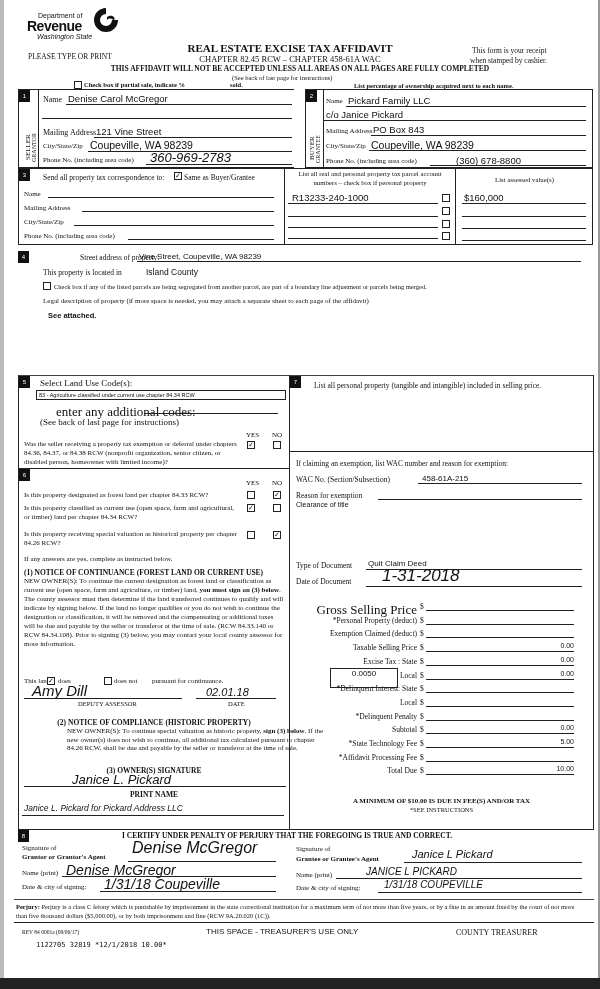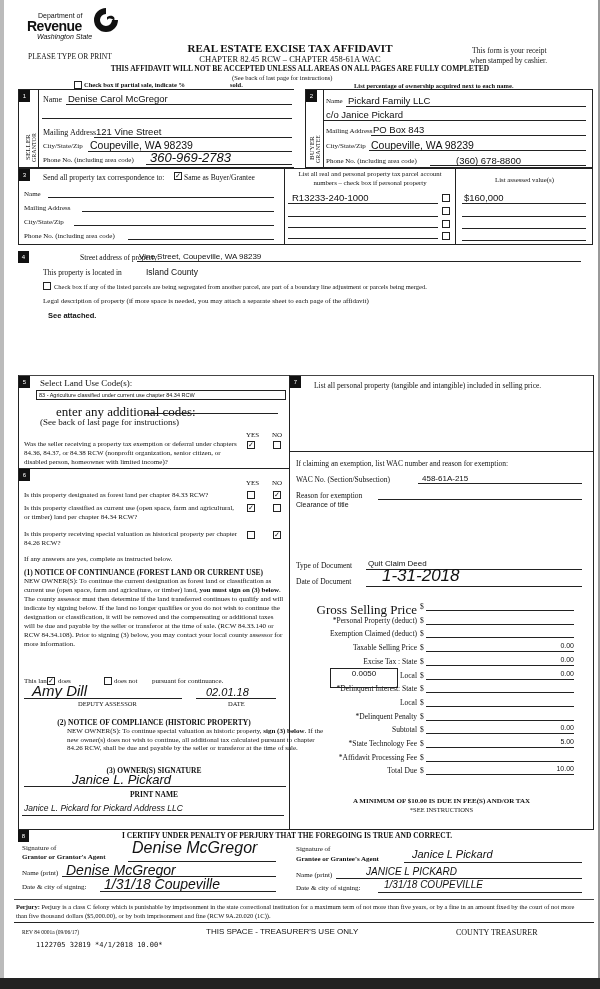--- a/index.html
+++ b/index.html
@@ -331,15 +331,15 @@
 
 <div class="abs" style="left:14px;top:899px;width:580px;height:1px;background:#444;"></div>
 <div class="lbl" style="left:16px;top:903px;width:570px;white-space:normal;font-size:6.5px;line-height:8.5px;">
   <b>Perjury:</b>
   <span>Perjury is a class C felony which is punishable by imprisonment in the state correctional institution for a maximum term of not more than five years, or by a fine in an amount fixed by the court of not more than five thousand dollars ($5,000.00), or by both imprisonment and fine (RCW 9A.20.020 (1C)).</span>
 </div>
 <div class="abs" style="left:14px;top:922px;width:580px;height:1px;background:#222;"></div>
 <div class="lbl" style="left:22px;top:929px;font-size:5.5px;">REV 84 0001a (09/06/17)</div>
 <div class="lbl sans" style="left:206px;top:927px;font-size:8px;">THIS SPACE - TREASURER'S USE ONLY</div>
 <div class="lbl" style="left:456px;top:928px;font-size:8px;">COUNTY TREASURER</div>
-<div class="lbl" style="left:36px;top:941px;font-size:7px;font-family:'DejaVu Sans Mono', monospace;">1122705 32819 *4/1/2018 10.00*</div>
+<div class="lbl" style="left:36px;top:941px;font-size:7px;font-family:'DejaVu Sans Mono', monospace;">1122705 32819 *12/1/2018 10.00*</div>
 
 <div class="bottom-edge"></div>
 
 </body></html>

